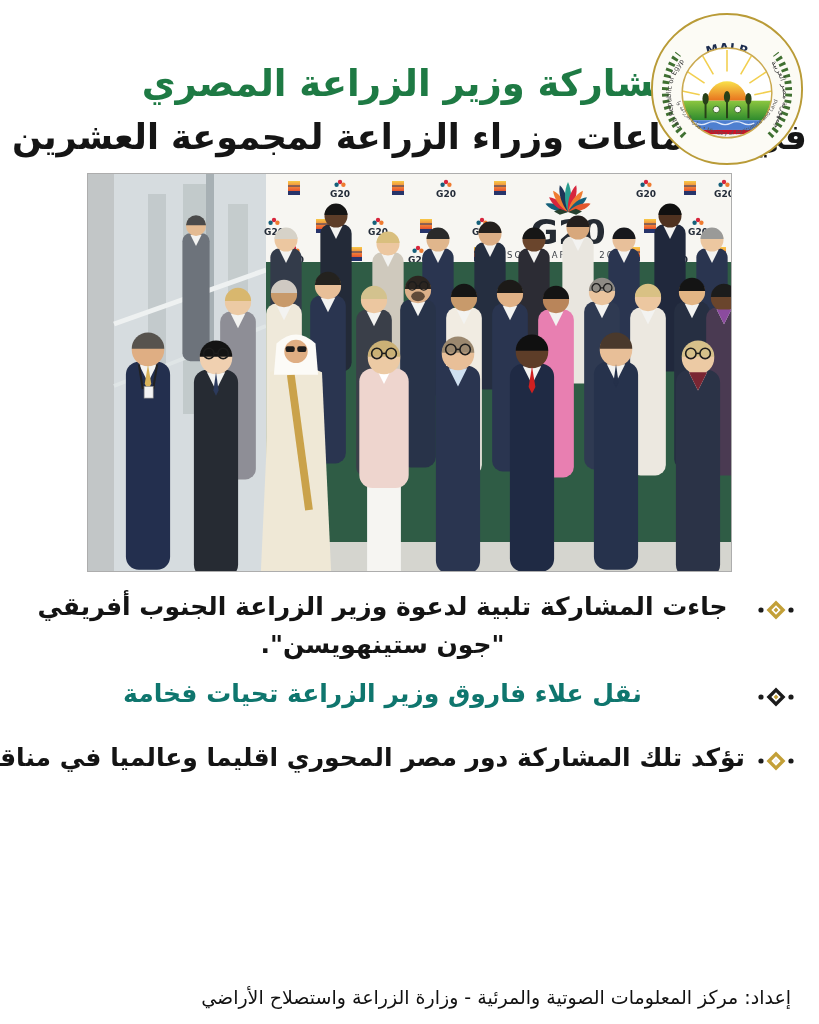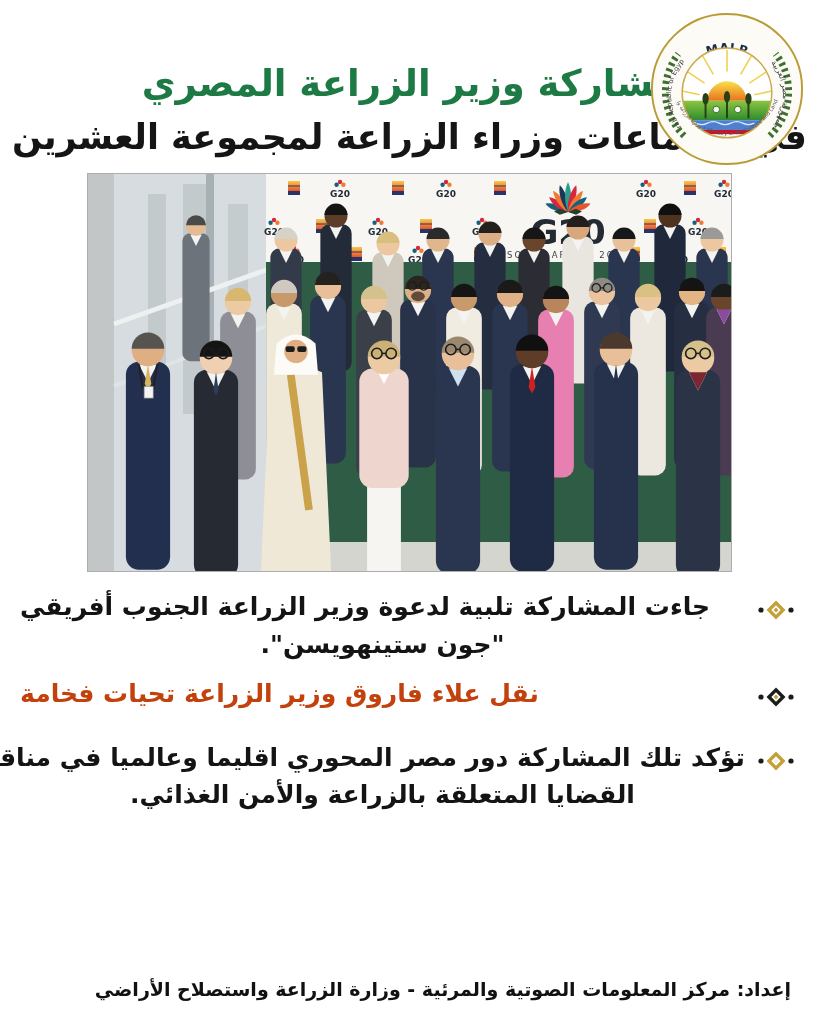--- a/index.html
+++ b/index.html
@@ -20,30 +20,30 @@
   
   .photo-frame{
     width:643px;height:397px;margin:16px auto 0;border:1px solid #adadad;
     background:#eceeee;
   }
   .photo-frame svg{display:block}
   
   .bullets{direction:rtl;margin:16px 24px 0 20px}
   .bullet{position:relative;padding-right:50px;font-weight:bold;
           font-size:25px;line-height:1.5;color:#141414;margin-bottom:12px}
-  .bullet.gold{color:#c2410c}
+  .bullet.gold{color:#0f766e}
   .bullet .bicon{position:absolute;right:0;top:9px;width:38px;height:26px}
-  .bullet .line{text-align:left;white-space:nowrap}
+  .bullet .line{text-align:center;white-space:nowrap}
   .bullet .line.center{text-align:center}
   .bullet .line.flush{margin-right:-50px}
   .bullet.last{margin-top:26px}
   
   .footer{
-    position:absolute;bottom:24px;right:28px;direction:rtl;
-    font-size:19px;font-weight:bold;color:#111;
+    position:absolute;bottom:16px;right:28px;direction:rtl;
+    font-size:19px;font-weight:normal;color:#111;
   }
 </style>
 </head>
 <body>
 
 <svg class="ministry-logo" viewBox="0 0 160 160">
   <defs>
     <linearGradient id="sunL" x1="0" y1="0" x2="0" y2="1">
       <stop offset="0" stop-color="#f9e14a"></stop>
         <stop offset="1" stop-color="#e8731f"></stop>
@@ -329,18 +329,17 @@
   </div>
 
   <div class="bullet last">
     <svg class="bicon" viewBox="0 0 38 26">
       <circle cx="4" cy="13" r="2.6" fill="#1b1b1b"></circle>
       <circle cx="34" cy="13" r="2.6" fill="#1b1b1b"></circle>
       <rect x="14" y="8" width="10" height="10" transform="rotate(45 19 13)" fill="none" stroke="#C3A038" stroke-width="3.4"></rect>
       <rect x="17.3" y="11.3" width="3.4" height="3.4" transform="rotate(45 19 13)" fill="#f2f0ea"></rect>
     </svg>
     <div class="line">تؤكد تلك المشاركة دور مصر المحوري اقليما وعالميا في مناقشة</div>
-    <div class="line center">القضايا المتعلقة بالزراعة والأمن الغذائي.</div>
   </div>
 
 </div>
 
 <div class="footer">إعداد: مركز المعلومات الصوتية والمرئية - وزارة الزراعة واستصلاح الأراضي</div>
 
 </body></html>

